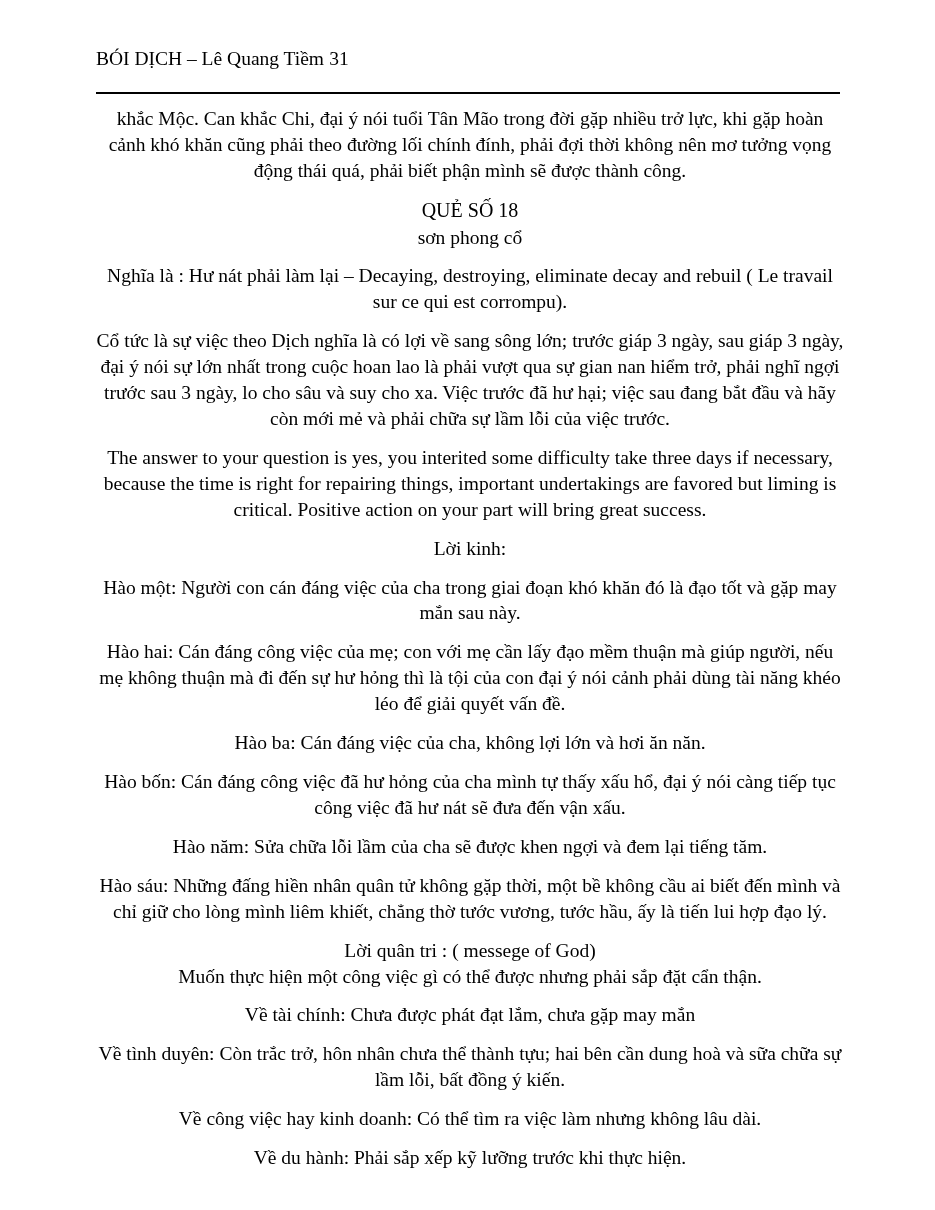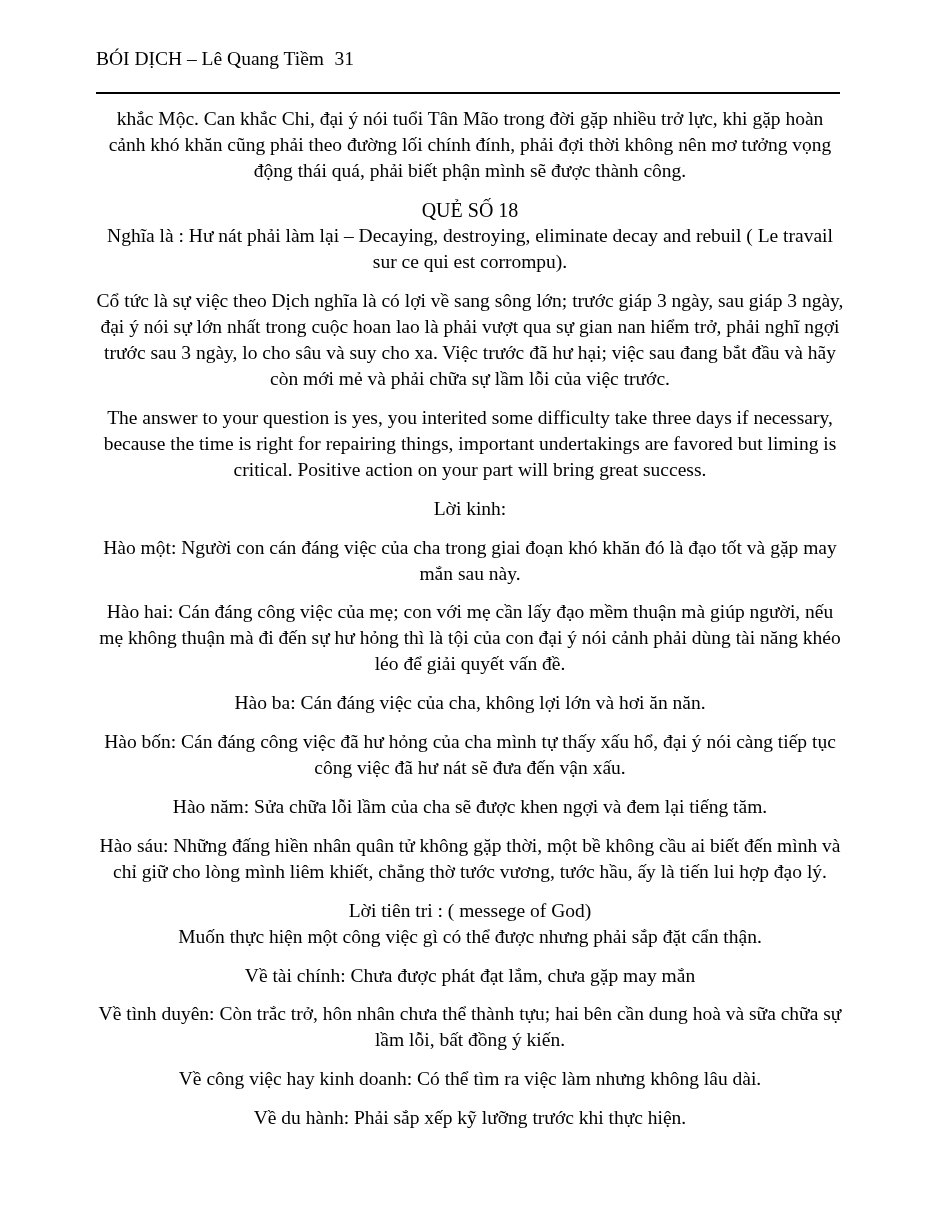--- a/index.html
+++ b/index.html
@@ -37,21 +37,21 @@
   }
   .header-mid {
     flex: 1 1 auto;
     text-align: right;
     padding-right: 58px;
     white-space: nowrap;
   }
   .header-page {
     flex: 0 0 auto;
     width: 30px;
-    text-align: right;
+    text-align: center;
     white-space: nowrap;
   }
   .header-rule {
     position: absolute;
     left: 96px;
     top: 92px;
     width: 744px;
     height: 2px;
     background: #000;
   }
@@ -93,20 +93,21 @@
     <span class="header-left">BÓI DỊCH – Lê Quang Tiềm</span>
     <span class="header-page">31</span>
   </div>
   <div class="header-rule"></div>
 
   <div class="content">
 
     <p>khắc Mộc. Can khắc Chi, đại ý nói tuổi Tân Mão trong đời gặp nhiều trở lực, khi gặp hoàn cảnh khó khăn cũng phải theo đường lối chính đính, phải đợi thời không nên mơ tưởng vọng động thái quá, phải biết phận mình sẽ được thành công.</p>
 
     <p class="quedr">QUẺ SỐ 18</p>
+    <p class="subt">sơn phong cổ</p>
 
     <p>Nghĩa là : Hư nát phải làm lại – Decaying, destroying, eliminate decay and rebuil ( Le travail sur ce qui est corrompu).</p>
 
     <p>Cổ tức là sự việc theo Dịch nghĩa là có lợi về sang sông lớn; trước giáp 3 ngày, sau giáp 3 ngày, đại ý nói sự lớn nhất trong cuộc hoan lao là phải vượt qua sự gian nan hiểm trở, phải nghĩ ngợi trước sau 3 ngày, lo cho sâu và suy cho xa. Việc trước đã hư hại; việc sau đang bắt đầu và hãy còn mới mẻ và phải chữa sự lầm lỗi của việc trước.</p>
 
     <p>The answer to your question is yes, you interited some difficulty take three days if necessary, because the time is right for repairing things, important undertakings are favored but liming is critical. Positive action on your part will bring great success.</p>
 
     <p>Lời kinh:</p>
 
     <p>Hào một: Người con cán đáng việc của cha trong giai đoạn khó khăn đó là đạo tốt và gặp may mắn sau này.</p>
@@ -114,21 +115,21 @@
     <p>Hào hai: Cán đáng công việc của mẹ; con với mẹ cần lấy đạo mềm thuận mà giúp người, nếu mẹ không thuận mà đi đến sự hư hỏng thì là tội của con đại ý nói cảnh phải dùng tài năng khéo léo để giải quyết vấn đề.</p>
 
     <p>Hào ba: Cán đáng việc của cha, không lợi lớn và hơi ăn năn.</p>
 
     <p>Hào bốn: Cán đáng công việc đã hư hỏng của cha mình tự thấy xấu hổ, đại ý nói càng tiếp tục công việc đã hư nát sẽ đưa đến vận xấu.</p>
 
     <p>Hào năm: Sửa chữa lỗi lầm của cha sẽ được khen ngợi và đem lại tiếng tăm.</p>
 
     <p>Hào sáu:  Những đấng hiền nhân quân tử không gặp thời, một bề không cầu ai biết đến mình và chỉ giữ cho lòng mình liêm khiết, chẳng thờ tước vương, tước hầu, ấy là tiến lui hợp đạo lý.</p>
 
-    <p class="tight gap-top">Lời tiên tri : ( messege of God)</p>
+    <p class="tight gap-top">Lời quân tri : ( messege of God)</p>
     <p>Muốn thực hiện một công việc gì có thể được nhưng phải sắp đặt cẩn thận.</p>
 
     <p>Về tài chính: Chưa được phát đạt lắm, chưa gặp may mắn</p>
 
     <p>Về tình duyên: Còn trắc trở, hôn nhân chưa thể thành tựu; hai bên cần dung hoà và sữa chữa sự lầm lỗi, bất đồng ý kiến.</p>
 
     <p>Về công việc hay kinh doanh: Có thể tìm ra việc làm nhưng không lâu dài.</p>
 
     <p>Về du hành: Phải sắp xếp kỹ lưỡng trước khi thực hiện.</p>
 

